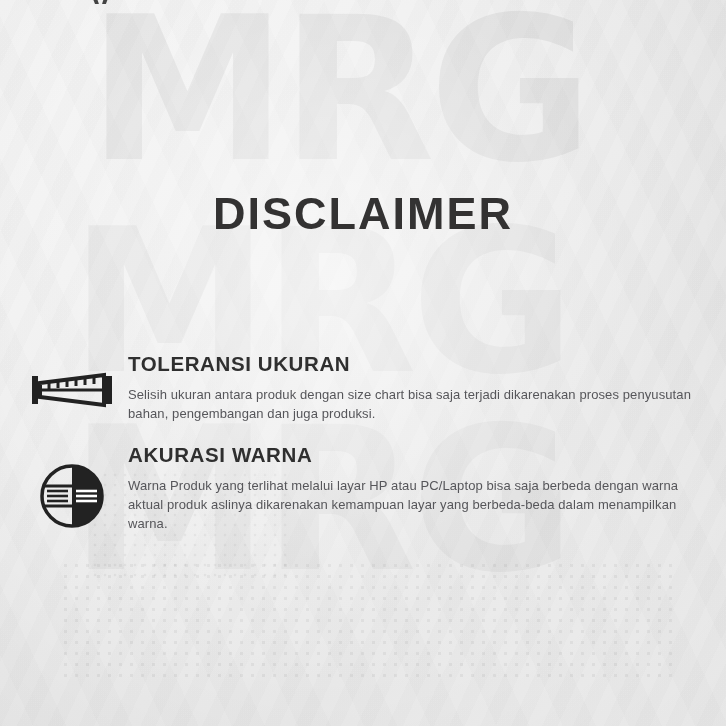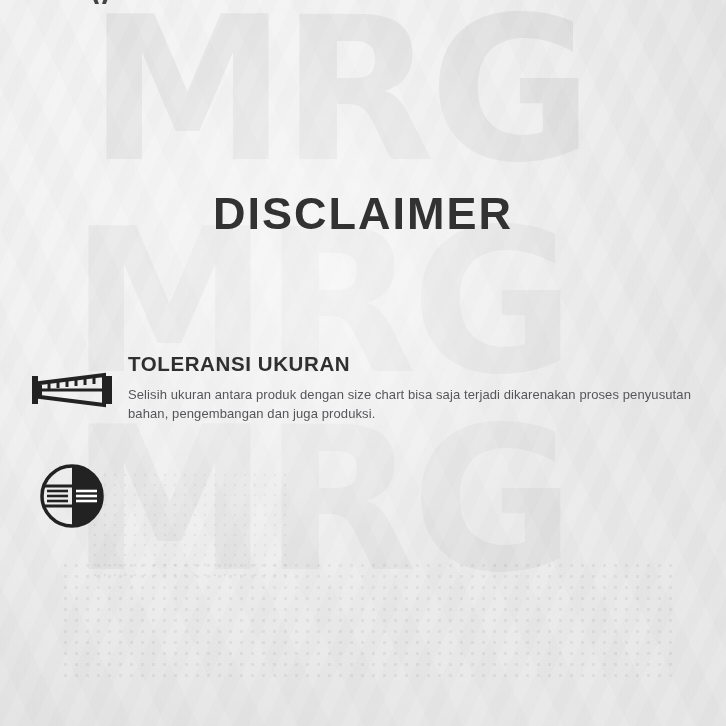--- a/index.html
+++ b/index.html
@@ -218,17 +218,19 @@
             <path d="M10 40 H31"></path>
           </g>
           <g stroke="#fff" stroke-width="2.6">
             <path d="M39 30 H60"></path>
             <path d="M39 35 H60"></path>
             <path d="M39 40 H60"></path>
           </g>
         </svg>
       </div>
       <div class="item-text">
+        <div class="item-title">AKURASI WARNA</div>
+        <div class="item-body">Warna Produk yang terlihat melalui layar HP atau PC/Laptop bisa saja berbeda dengan warna aktual produk aslinya dikarenakan kemampuan layar yang berbeda-beda dalam menampilkan warna.</div>
       </div>
     </div>
 
   </div>
 </div>
 
 </body></html>

